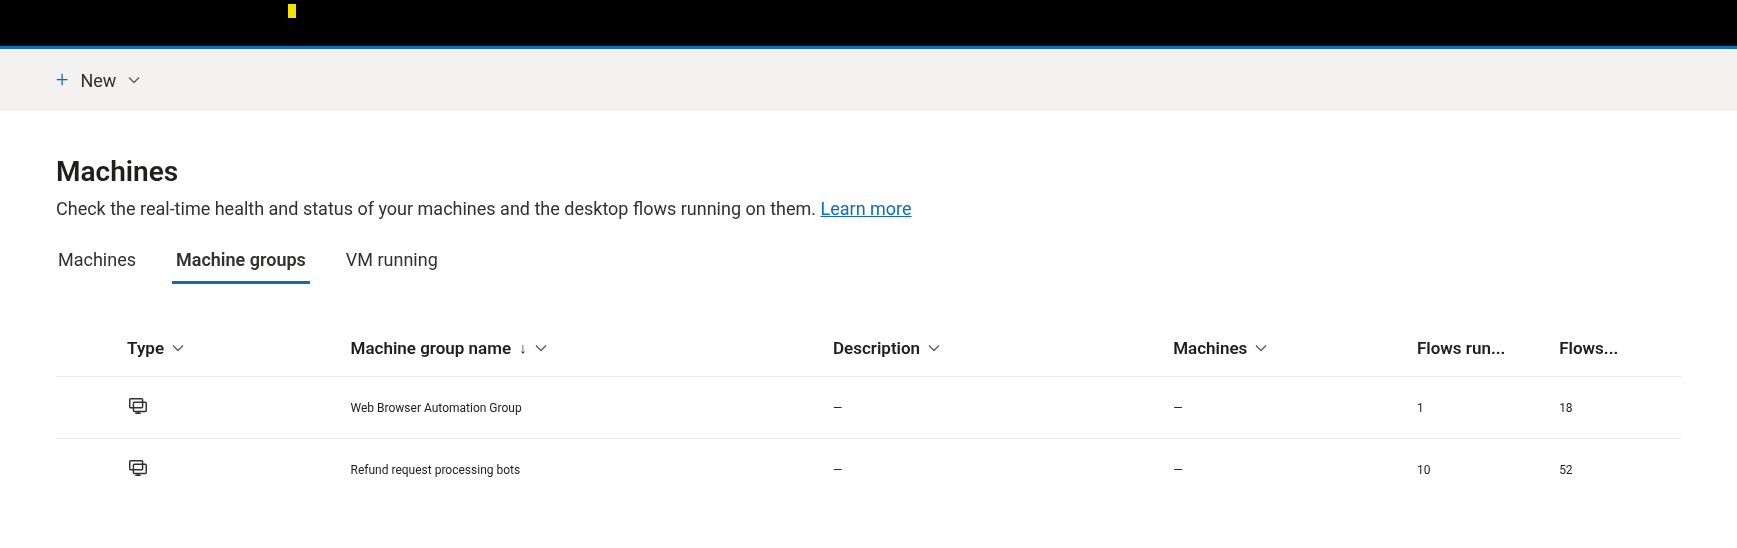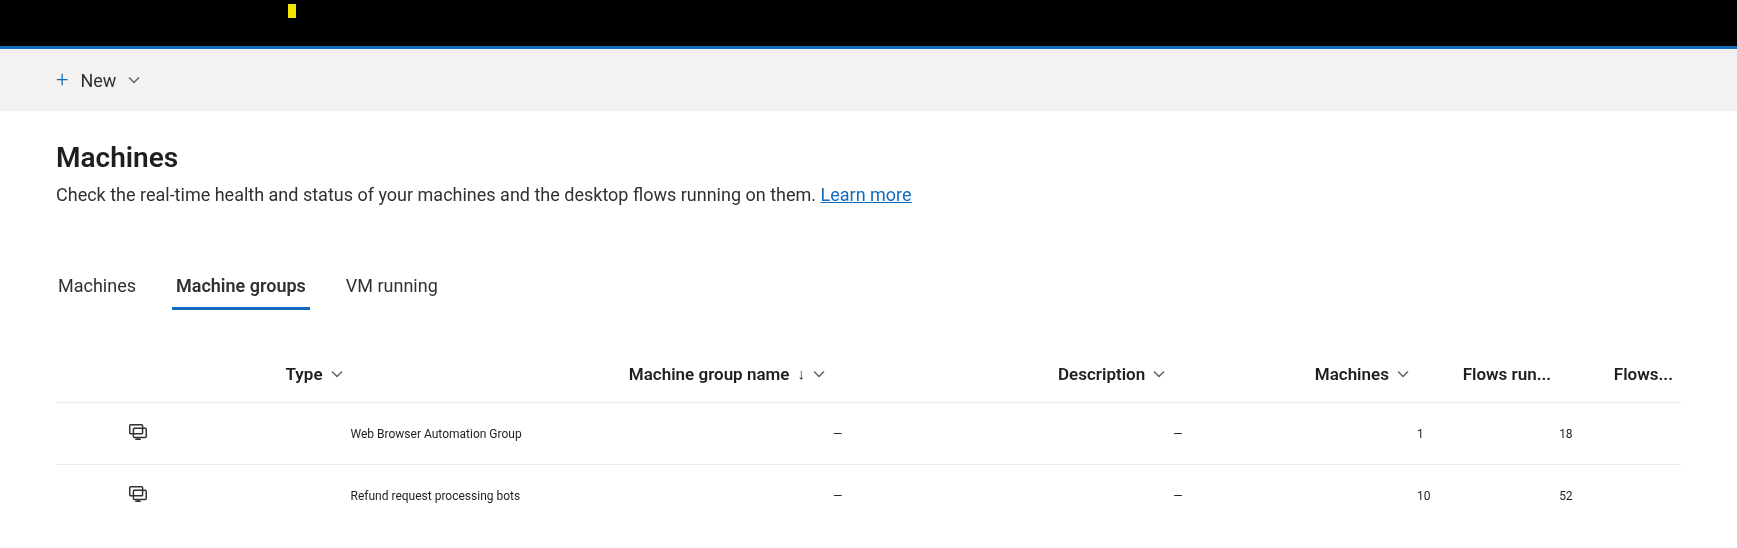--- a/index.html
+++ b/index.html
@@ -5,37 +5,37 @@
   * { box-sizing: border-box; margin: 0; padding: 0; }
   html, body { width: 1737px; height: 548px; font-family: "Segoe UI", -apple-system, BlinkMacSystemFont, Roboto, Arial, sans-serif; color: #201f1e; background: #fff; }
   .blackbar { background: #000; height: 46px; position: relative; }
   .yellow-cursor { position: absolute; top: 4px; left: 288px; width: 8px; height: 14px; background: #f1e500; }
   .blue-line { height: 3px; background: #0f6cbd; }
   .cmdbar { background: #f3f2f1; height: 62px; display: flex; align-items: center; padding-left: 56px; }
   .new-btn { display: inline-flex; align-items: center; gap: 12px; color: #323130; font-size: 18px; cursor: pointer; }
   .plus { color: #0f6cbd; font-size: 22px; font-weight: 300; line-height: 1; }
   .chev { width: 12px; height: 12px; }
   .chev svg { width: 12px; height: 12px; display: block; }
-  .main { padding: 30px 56px 0 56px; }
+  .main { padding: 44px 56px 0 56px; }
   h1.title { font-size: 28px; font-weight: 600; margin-bottom: 10px; }
-  .subtitle { font-size: 18px; color: #323130; margin-bottom: 64px; }
+  .subtitle { font-size: 18px; color: #323130; margin-bottom: 24px; }
   .learn-link { color: #0f6cbd; text-decoration: underline; cursor: pointer; }
   .tabs { display: flex; gap: 36px; border-bottom: none; margin-bottom: 42px; }
   .tab { font-size: 18px; padding: 6px 2px 12px 2px; color: #323130; cursor: pointer; position: relative; }
   .tab.active { font-weight: 600; text-align: center; }
   .tab.active::after { content: ""; position: absolute; left: -2px; right: -2px; bottom: -2px; height: 3px; background: #0f6cbd; }
   table.grid { width: 100%; border-collapse: collapse; table-layout: fixed; }
   col.c-pad  { width: 70px; }
   col.c-type { width: 220px; }
   col.c-name { width: 475px; }
   col.c-desc { width: 335px; }
   col.c-mach { width: 240px; }
   col.c-run  { width: 140px; }
   col.c-q    { width: 120px; }
-  th { text-align: right; font-weight: 600; font-size: 17px; padding: 14px 8px 18px 0; white-space: nowrap; overflow: hidden; text-overflow: ellipsis; }
+  th { text-align: left; font-weight: 600; font-size: 17px; padding: 14px 8px 18px 0; white-space: nowrap; overflow: hidden; text-overflow: ellipsis; }
   th .hd { display: inline-flex; align-items: center; gap: 8px; }
   th .sort-arrow { font-size: 15px; font-weight: 400; }
   tbody tr { border-top: 1px solid #edebe9; }
   tbody tr:first-child { border-top: 1px solid #edebe9; }
   td { padding: 18px 8px 18px 0; font-size: 12px; vertical-align: middle; white-space: nowrap; overflow: hidden; text-overflow: ellipsis; }
   .type-icon { width: 22px; height: 22px; }
   .dash { color: #201f1e; }
 </style>
 </head>
 <body>

